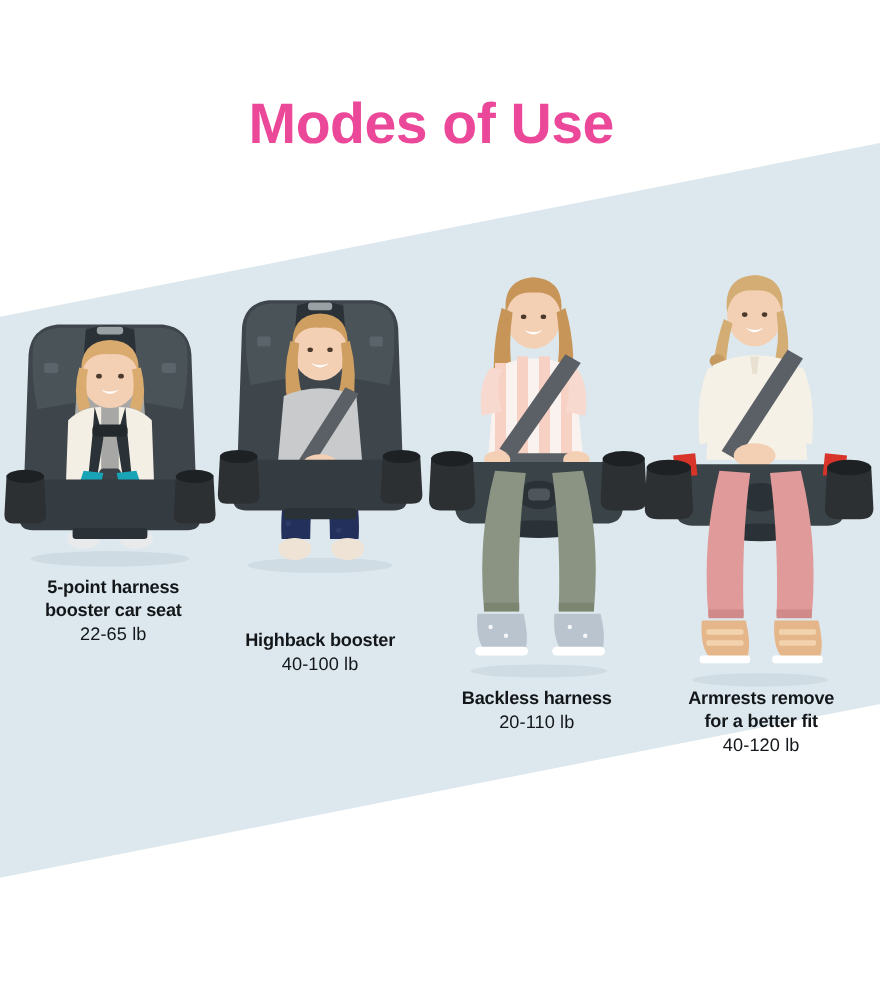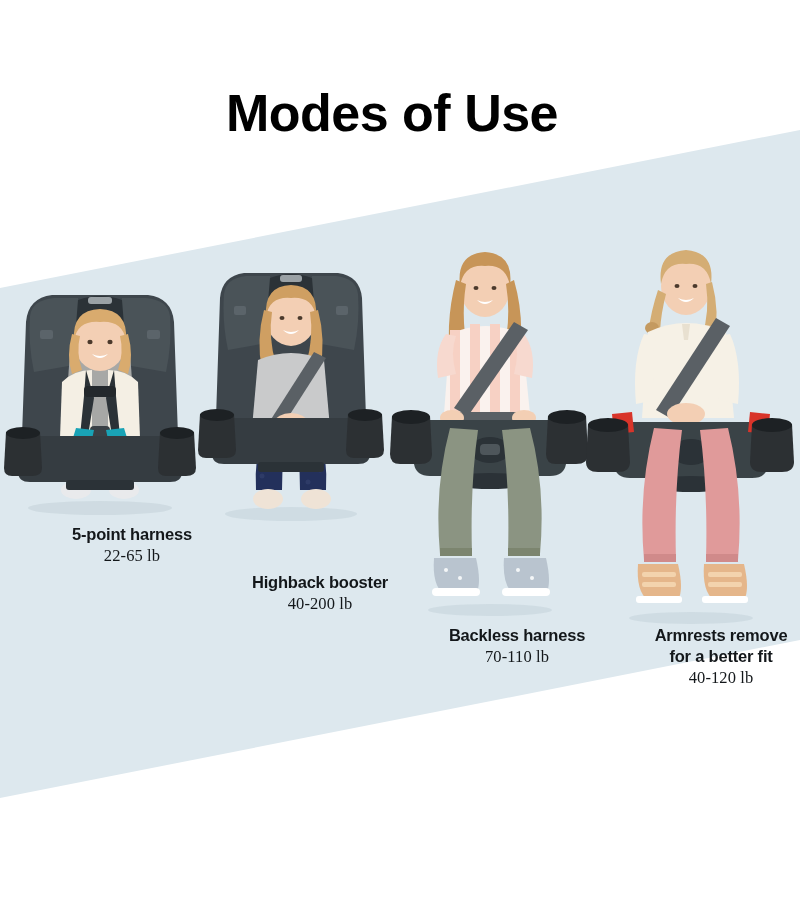--- a/index.html
+++ b/index.html
@@ -12,31 +12,31 @@
   .page{position:absolute;inset:0;width:800px;height:899px;overflow:hidden;}
 
   
   .band{position:absolute;left:0;top:0;width:800px;height:899px;}
   .band svg{display:block;}
 
   
   .title{
     position:absolute;top:86px;left:0;width:784px;text-align:center;
     font-size:52px;font-weight:bold;letter-spacing:-0.5px;
-    color:#000000;line-height:1.05;
+    color:#ec4899;line-height:1.05;
   }
 
   
   .figure{position:absolute;}
   .fig-art{position:absolute;left:0;top:0;}
   .caption{
-    position:absolute;text-align:center;color:#13171a;padding-left:29px;
+    position:absolute;text-align:center;color:#13171a;
   }
   .cap-label{font-size:16.5px;font-weight:bold;line-height:1.28;letter-spacing:-0.2px;}
-  .cap-weight{font-size:16.5px;font-weight:normal;line-height:1.34;letter-spacing:0.1px;font-family:Liberation Serif, serif;}
+  .cap-weight{font-size:16.5px;font-weight:normal;line-height:1.34;letter-spacing:0.1px;}
 
   
   #fig0{left:0px;   top:286px; width:200px;}
   #fig1{left:196px; top:266px; width:190px;}
   #fig2{left:390px; top:238px; width:200px;}
   #fig3{left:586px; top:236px; width:210px;}
 
   #cap0{left:0px;   top:524px; width:206px;}
   #cap1{left:190px; top:572px; width:202px;}
   #cap2{left:378px; top:625px; width:220px;}
@@ -113,20 +113,21 @@
       <g>
         <path d="M160 146 L194 146 L196 182 Q196 190 186 190 L166 190 Q158 190 158 182 Z" fill="#2c3033"></path>
         <ellipse cx="177" cy="147" rx="17" ry="6" fill="#1d2124"></ellipse>
       </g>
 
       <rect x="66" y="194" width="68" height="10" rx="3" fill="#2b3237"></rect>
     </svg>
   </div>
   <div class="caption" id="cap0">
     <div class="cap-label">5-point harness</div>
+    <div class="cap-label">booster car seat</div>
     <div class="cap-weight">22-65 lb</div>
   </div>
 
   <div class="figure" id="fig1">
     <svg class="fig-art" width="190" height="260" viewBox="0 0 190 260">
       <ellipse cx="95" cy="248" rx="66" ry="7" fill="#c9d7de" opacity="0.7"></ellipse>
 
       <path d="M24 32 Q26 10 48 7 L142 7 Q164 10 166 32 L170 152 Q172 178 152 184 L38 184 Q18 178 20 152 Z" fill="#3e464c"></path>
       <path d="M28 28 Q30 12 50 10 L74 10 Q80 38 76 76 L32 84 Q26 56 28 28 Z" fill="#4a5358"></path>
       <path d="M162 28 Q160 12 140 10 L116 10 Q110 38 114 76 L158 84 Q164 56 162 28 Z" fill="#4a5358"></path>
@@ -174,21 +175,21 @@
       </g>
       <g>
         <path d="M152 148 L186 148 L188 184 Q188 192 178 192 L158 192 Q150 192 150 184 Z" fill="#2c3033"></path>
         <ellipse cx="169" cy="149" rx="17" ry="6" fill="#1d2124"></ellipse>
       </g>
       <rect x="62" y="196" width="66" height="10" rx="3" fill="#2b3237"></rect>
     </svg>
   </div>
   <div class="caption" id="cap1">
     <div class="cap-label">Highback booster</div>
-    <div class="cap-weight">40-200 lb</div>
+    <div class="cap-weight">40-100 lb</div>
   </div>
 
   <div class="figure" id="fig2">
     <svg class="fig-art" width="200" height="380" viewBox="0 0 200 380">
       <ellipse cx="100" cy="372" rx="62" ry="6" fill="#c9d7de" opacity="0.7"></ellipse>
 
       <ellipse cx="95" cy="50" rx="25" ry="29" fill="#f3cfb4"></ellipse>
       <path d="M70 48 Q66 16 95 14 Q124 16 120 48 Q116 26 95 28 Q74 26 70 48 Z" fill="#c79558"></path>
       <path d="M66 42 Q54 88 62 132 L80 124 Q70 84 76 46 Z" fill="#c79558"></path>
       <path d="M124 42 Q136 84 128 126 L112 120 Q122 82 116 46 Z" fill="#c79558"></path>
@@ -243,21 +244,21 @@
       <g fill="#ffffff" opacity="0.85">
         <circle cx="56" cy="332" r="2"></circle>
           <circle cx="70" cy="340" r="2"></circle>
         <circle cx="128" cy="332" r="2"></circle>
           <circle cx="142" cy="340" r="2"></circle>
       </g>
     </svg>
   </div>
   <div class="caption" id="cap2">
     <div class="cap-label">Backless harness</div>
-    <div class="cap-weight">70-110 lb</div>
+    <div class="cap-weight">20-110 lb</div>
   </div>
 
   <div class="figure" id="fig3">
     <svg class="fig-art" width="210" height="390" viewBox="0 0 210 390">
       <ellipse cx="105" cy="382" rx="62" ry="6" fill="#c9d7de" opacity="0.7"></ellipse>
 
       <ellipse cx="100" cy="50" rx="25" ry="29" fill="#f3cfb4"></ellipse>
       <path d="M75 48 Q71 16 100 14 Q129 16 125 48 Q121 26 100 28 Q79 26 75 48 Z" fill="#d4ad74"></path>
 
       <path d="M72 54 Q58 96 62 136 L76 132 Q70 96 80 58 Z" fill="#d4ad74"></path>

